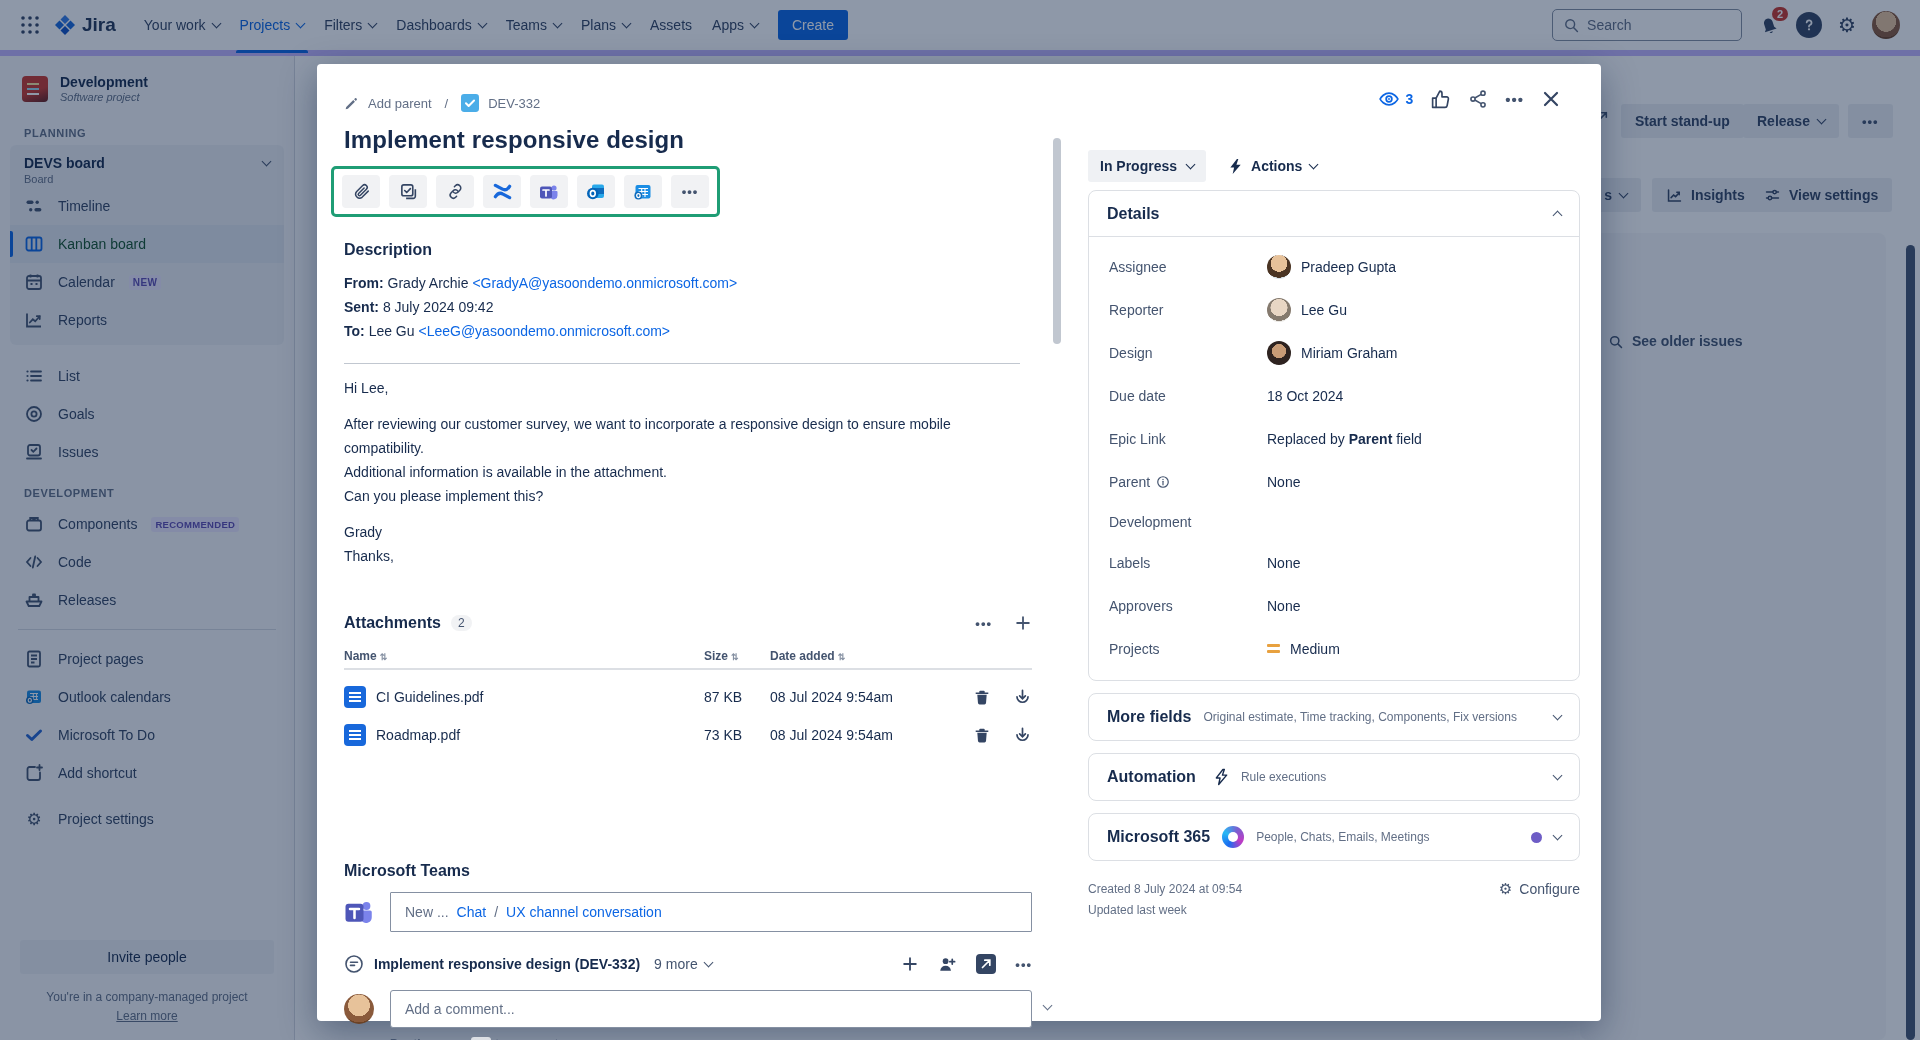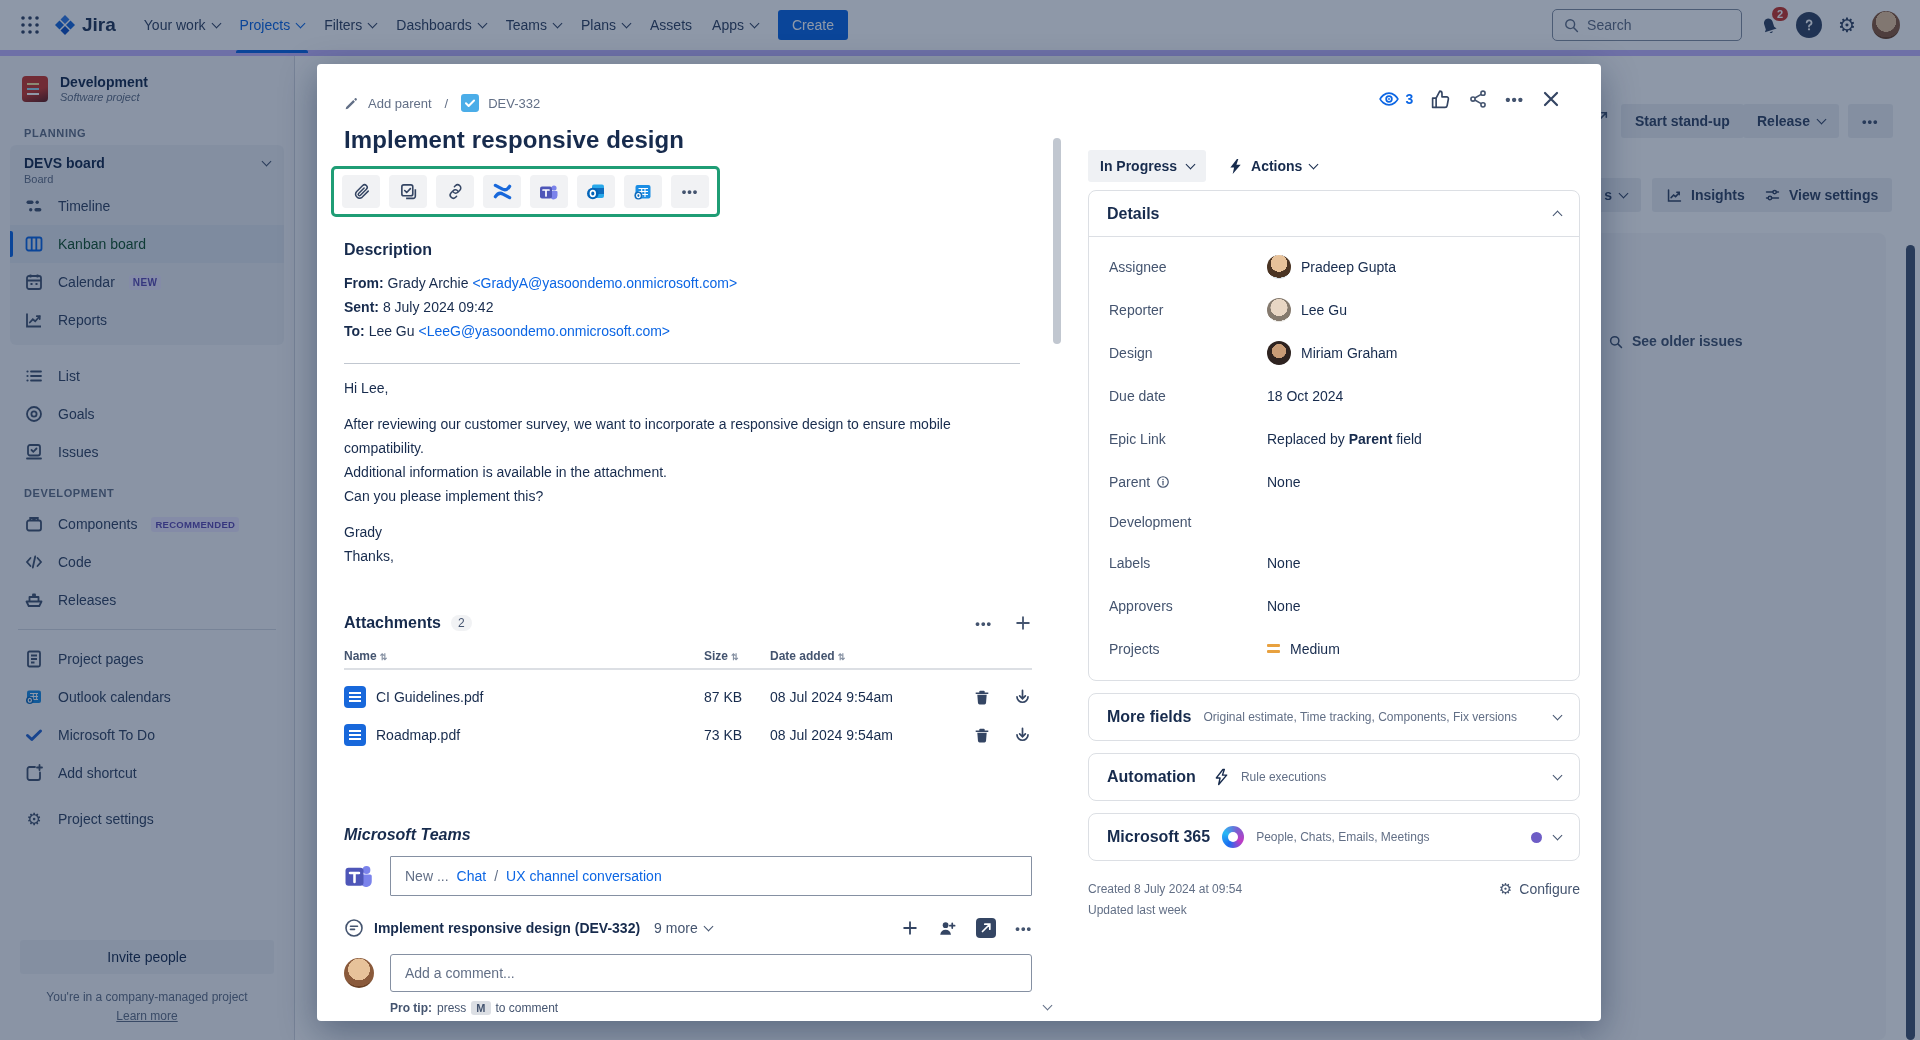--- a/index.html
+++ b/index.html
@@ -90,21 +90,21 @@
   .atable { margin-top:12px; width:100%; }
   .arow { display:grid; grid-template-columns:360px 66px 182px 1fr; align-items:center; height:38px; }
   .arow.head { height:26px; border-bottom:2px solid #DCDFE4; font-size:12px; font-weight:700; color:#44546F; }
   .sort { font-size:9px; color:#8590A2; margin-left:3px; }
   .fname { display:flex; align-items:center; gap:10px; font-size:14px; color:#172B4D; }
   .ficon { width:22px; height:22px; border-radius:4px; background:#1868DB; position:relative; }
   .ficon::before { content:""; position:absolute; left:5px; top:6px; width:12px; height:2px; background:#fff; box-shadow:0 4px 0 #fff, 0 8px 0 #fff; }
   .cell { font-size:14px; color:#172B4D; }
   .row-actions { display:flex; justify-content:flex-end; gap:22px; color:#344563; }
 
-  .teams-head { margin-top:72px;font-style:italic; }
+  .teams-head { margin-top:108px; }
   .teams-row { margin-top:12px; display:flex; align-items:center; gap:16px; }
   .teams-box { flex:1; height:40px; border:1px solid #8590A2; border-radius:1px; display:flex; align-items:center; gap:8px; padding:0 14px; font-size:14px; }
   .convo-row { margin-top:22px; display:flex; align-items:center; gap:10px; }
   .convo-title { font-size:14px; font-weight:700; color:#172B4D; }
   .convo-more { font-size:14px; color:#44546F; display:flex; gap:7px; align-items:center; margin-left:4px; }
   .convo-actions { margin-left:auto; display:flex; align-items:center; gap:19px; color:#344563; }
   .comment-row { margin-top:16px; display:flex; align-items:center; gap:16px; }
   .comment-input { flex:1; height:38px; border:1px solid #8590A2; border-radius:3px; padding:0 14px; font-size:14px; font-family:inherit; color:#172B4D; outline:none; }
   .comment-input::placeholder { color:#626F86; }
   .protip { margin:9px 0 0 46px; font-size:12px; color:#44546F; display:flex; align-items:center; gap:5px; }

